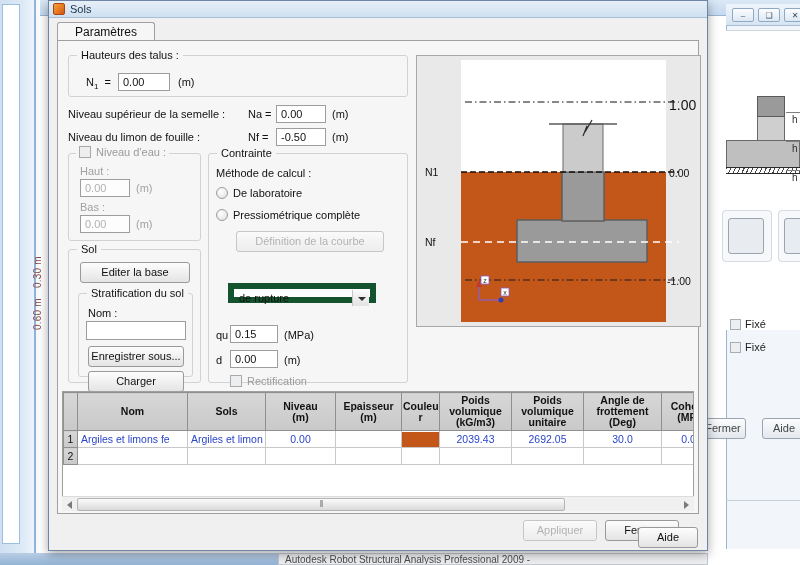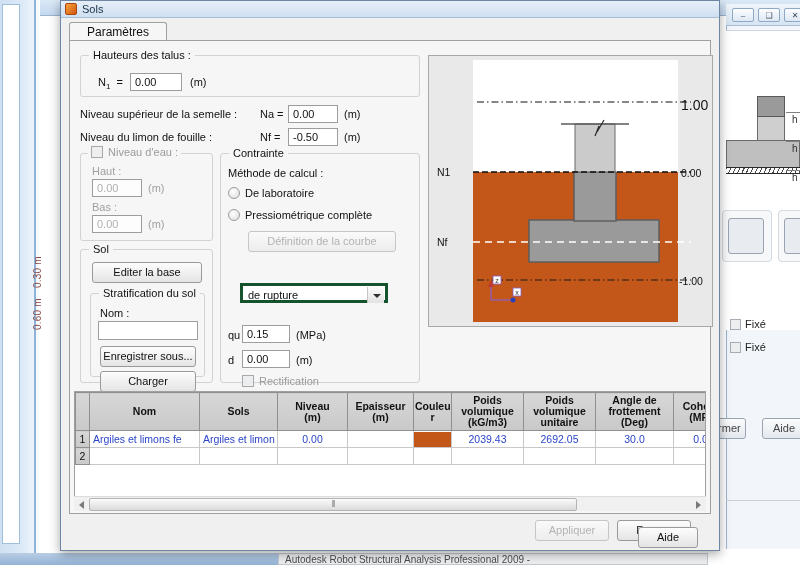--- a/index.html
+++ b/index.html
@@ -105,21 +105,20 @@
     position:absolute; left:0px; top:553px; width:278px; height:12px;
     background:linear-gradient(to bottom,#b9cde4,#93b3d6);
   }
 
   
   #dlg {
     position:absolute; left:48px; top:0px; width:660px; height:551px;
     background:#3b82f6;
     border:1px solid #6d86a3;
     box-shadow:0 3px 10px rgba(0,0,0,.35);
-    margin-left:12px;
   }
   #dlg-title {
     height:17px;
     background:linear-gradient(to bottom,#e7eff8,#cfe0f1);
     border-bottom:1px solid #a9bed3;
     display:flex; align-items:center; padding-left:4px;
     font-size:11px; color:#20374f;
   }
   .titleicon {
     width:12px; height:12px; margin-right:5px; border-radius:2px;
@@ -182,21 +181,21 @@
 
   .chk { position:absolute; font-size:11px; color:#111; white-space:nowrap; }
   .chk .bx {
     display:inline-block; width:12px; height:12px;
     background:#eceef0; border:1px solid #a9a9a9; vertical-align:-2px; margin-right:5px;
   }
   .chk.dim { color:#9b9b9b; }
 
   .combo {
     position:absolute; height:20px; background:#ffffff;
-    border:3px solid #14532d; font-size:11px; color:#111; line-height:18px; padding:0 20px 0 5px;
+    border:6px solid #14532d; font-size:11px; color:#111; line-height:18px; padding:0 20px 0 5px;
   }
   .combo .arrow {
     position:absolute; right:1px; top:1px; width:17px; height:16px;
     background:linear-gradient(to bottom,#fbfbfb,#e2e2e2); border-left:1px solid #c4c4c4;
   }
   .combo .arrow:after {
     content:""; position:absolute; left:5px; top:7px;
     border-left:4px solid transparent; border-right:4px solid transparent;
     border-top:4px solid #2e2e2e;
   }

